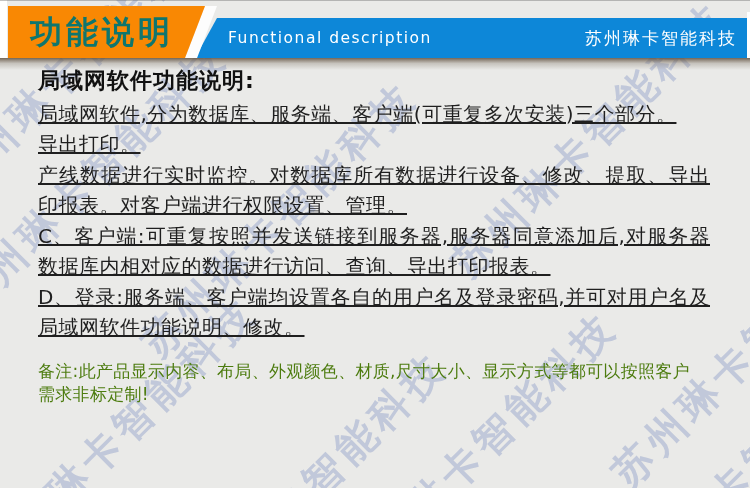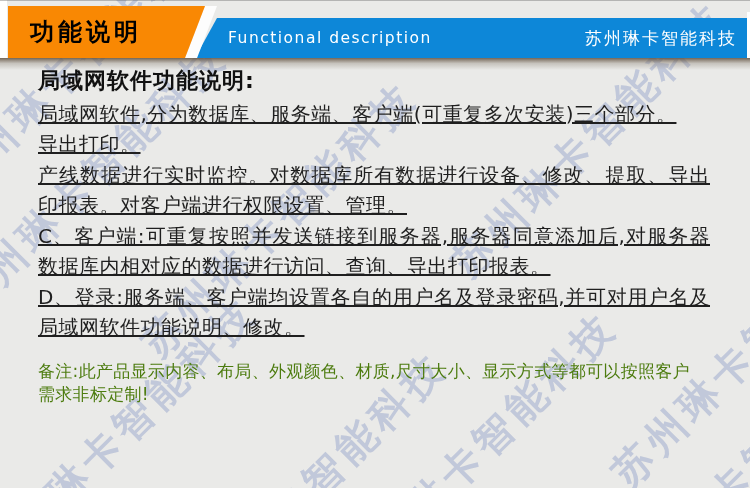--- a/index.html
+++ b/index.html
@@ -29,21 +29,21 @@
 
   .blue-bar{position:absolute;left:195px;right:3px;top:18px;height:40px;
       background:#0d87d8;z-index:2;
       clip-path:polygon(22px 0,100% 0,100% 100%,0 100%);}
   .white-stripe{position:absolute;left:205px;top:6px;width:12px;height:52px;
       background:#fdfdfd;transform:skewX(-21deg);transform-origin:top left;z-index:3;}
   .orange-block{position:absolute;left:8px;top:6px;width:197px;height:52px;
       background:#f98803;z-index:4;
       clip-path:polygon(0 0,100% 0,calc(100% - 20px) 100%,0 100%);}
   .cn-title{position:absolute;left:30px;top:6px;height:52px;line-height:52px;
-      color:#000000;font-size:24px;font-weight:bold;letter-spacing:4px;z-index:5;}
+      color:#0f766e;font-size:32px;font-weight:bold;letter-spacing:4px;z-index:5;}
   .en-title{position:absolute;left:228px;top:18px;height:40px;line-height:41px;
       color:#ffffff;font-size:15.5px;font-weight:normal;letter-spacing:1.5px;z-index:5;}
   .company{position:absolute;right:13px;top:18px;height:40px;line-height:40px;
       color:#fefefe;font-size:17px;letter-spacing:2px;z-index:5;}
   .header-shadow{position:absolute;left:0;right:0;top:58px;height:12px;z-index:6;
       background:linear-gradient(180deg,rgba(96,80,62,0.85) 0%,rgba(130,120,108,0.35) 45%,rgba(234,234,232,0) 100%);}
 
   
   .content{position:absolute;left:38px;right:40px;top:68px;z-index:7;color:#1f1f1f;}
   .heading{font-size:22px;font-weight:bold;line-height:26px;height:30.5px;

